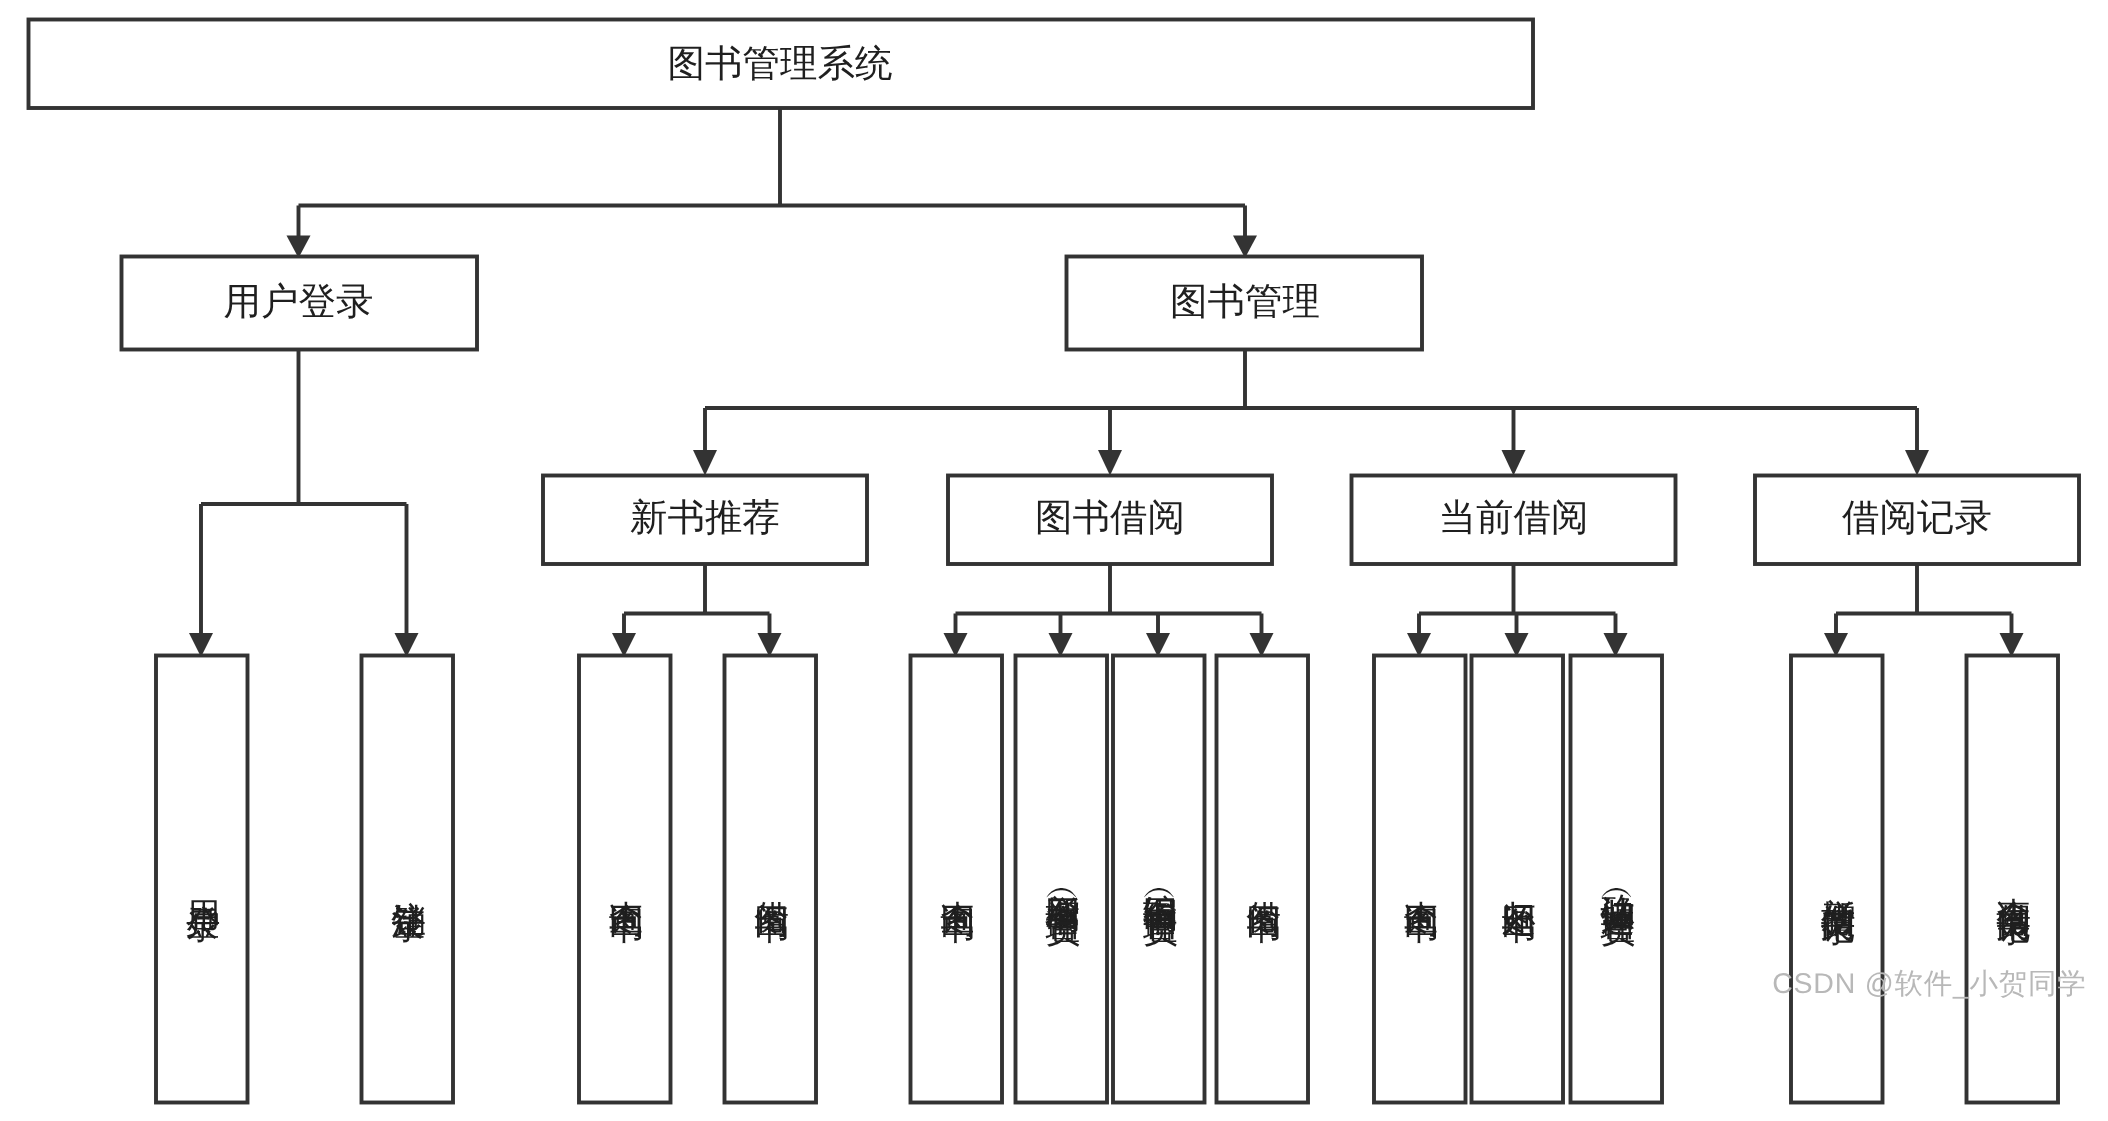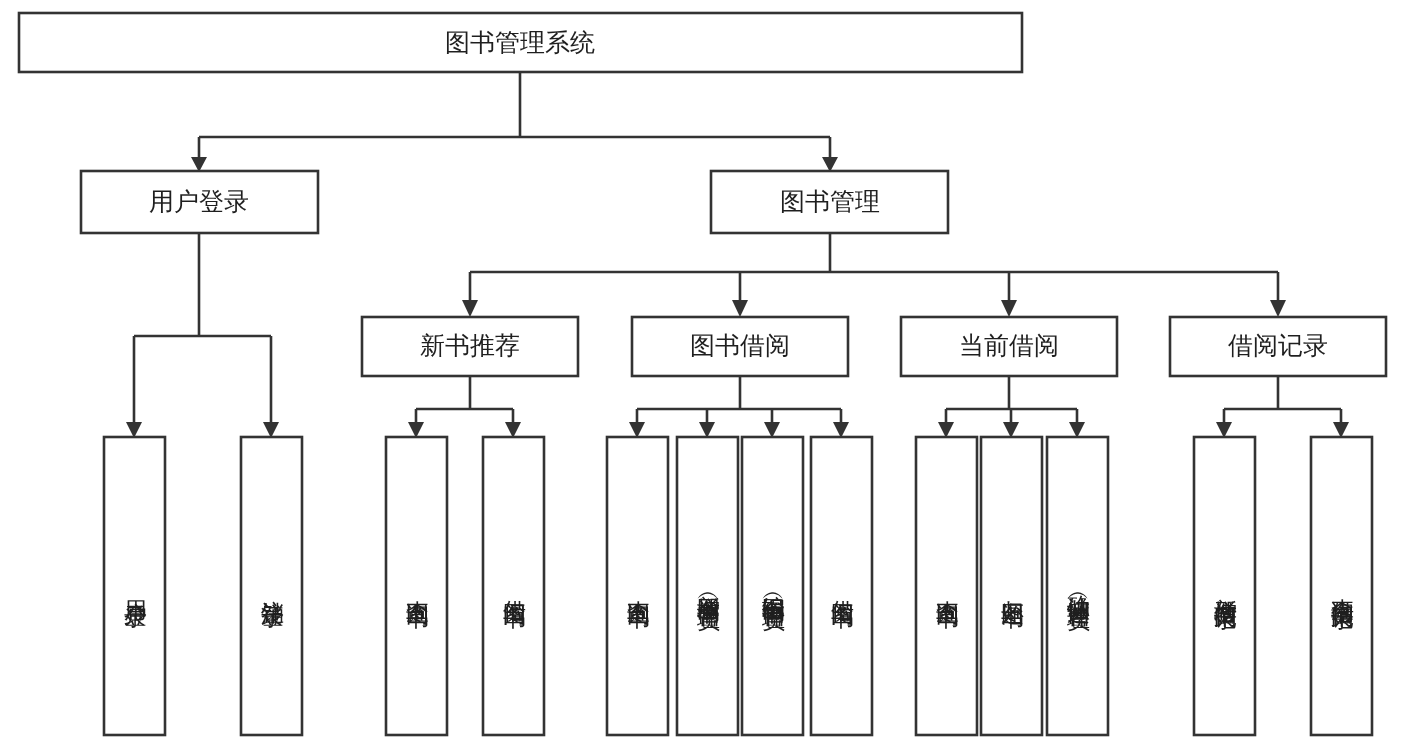--- a/index.html
+++ b/index.html
@@ -209,13 +209,14 @@
       </g>
 
       <g>
         <rect class="node-box" x="1311" y="437" width="61" height="298"></rect>
         <text class="node-label vertical" x="1341" y="586">查询借阅记录</text>
       </g>
 
     </g>
   </svg>
 
+  <div class="watermark">CSDN @软件_小贺同学</div>
 </div>
 
 </body></html>

